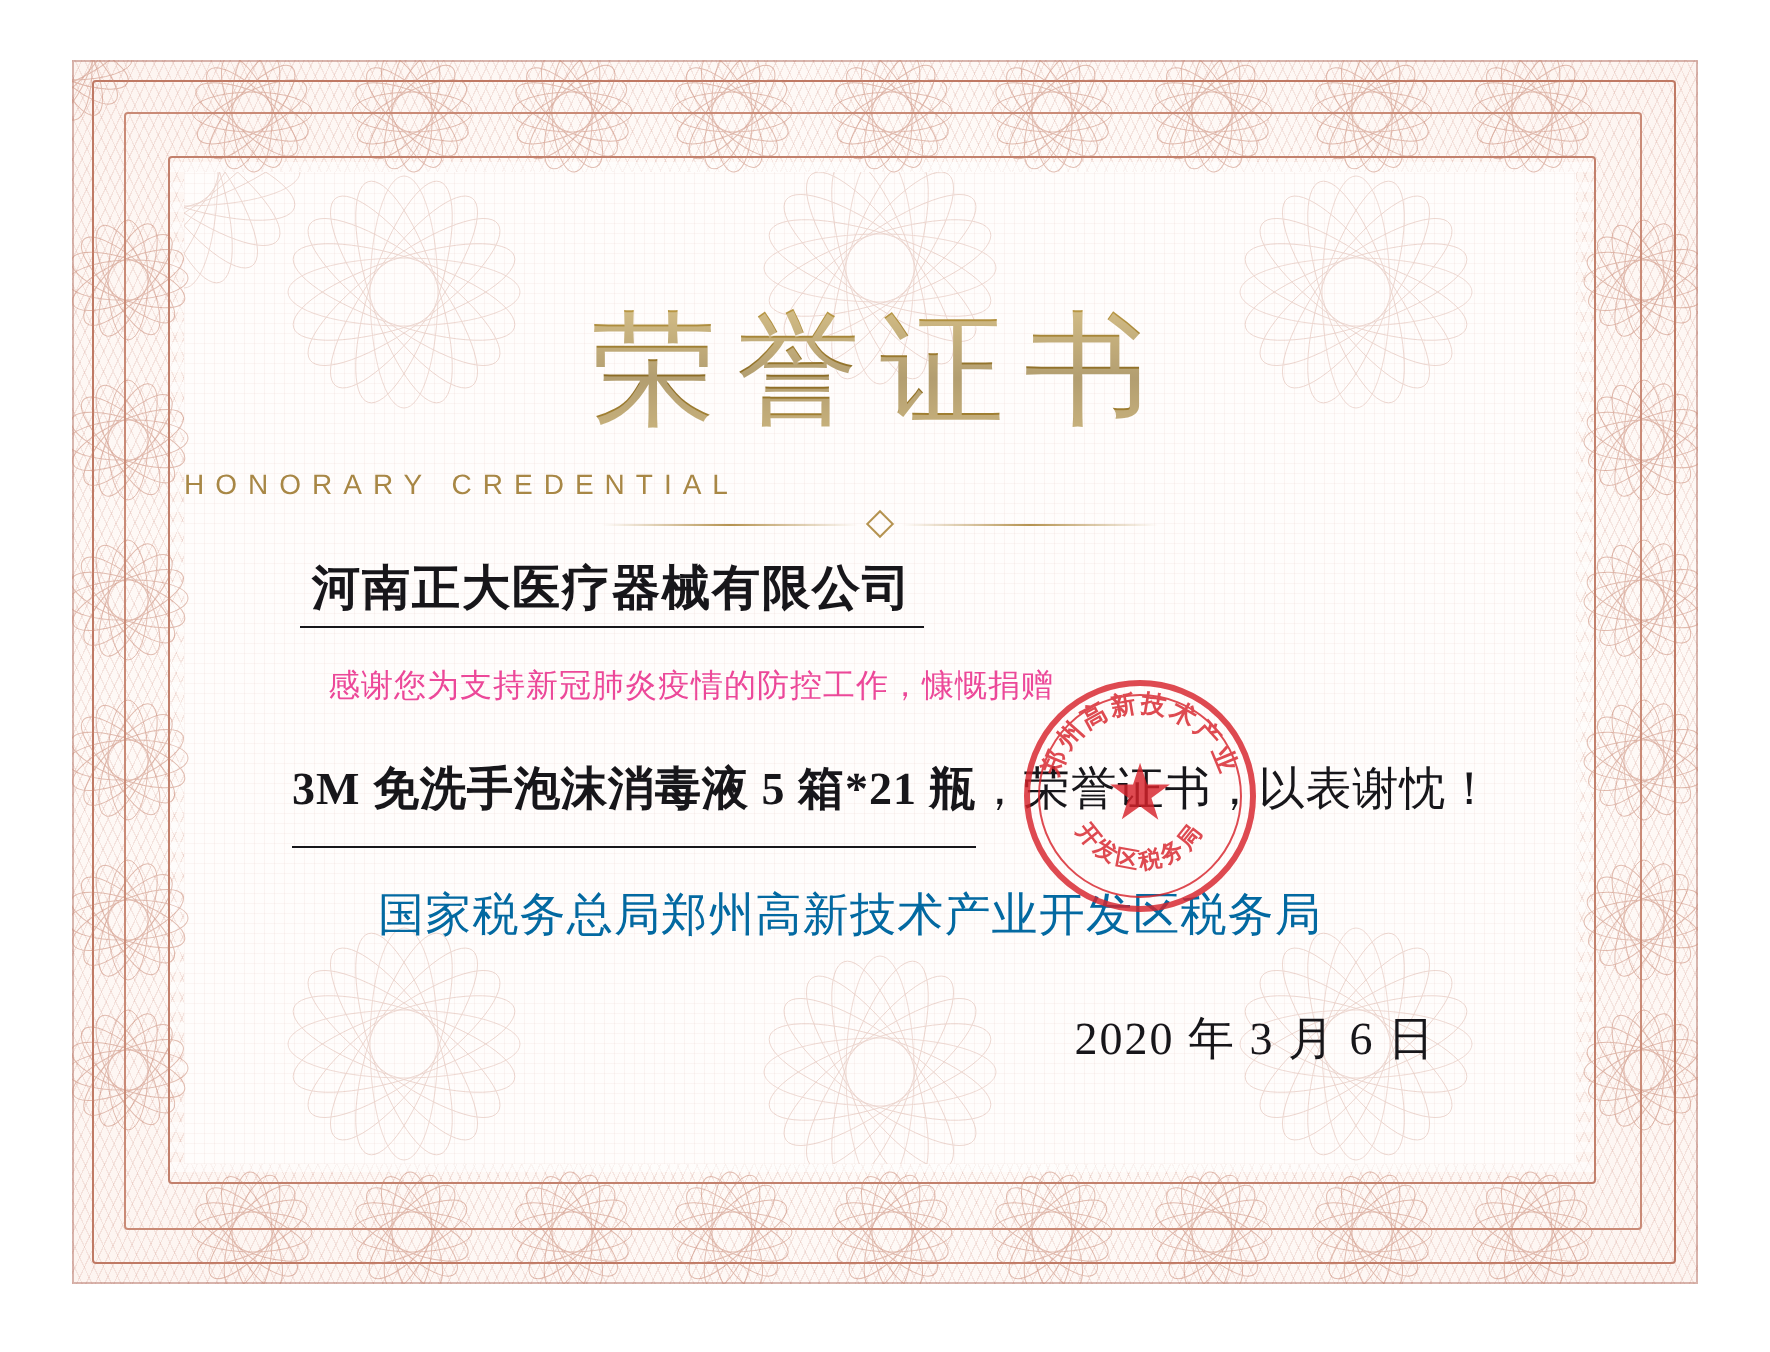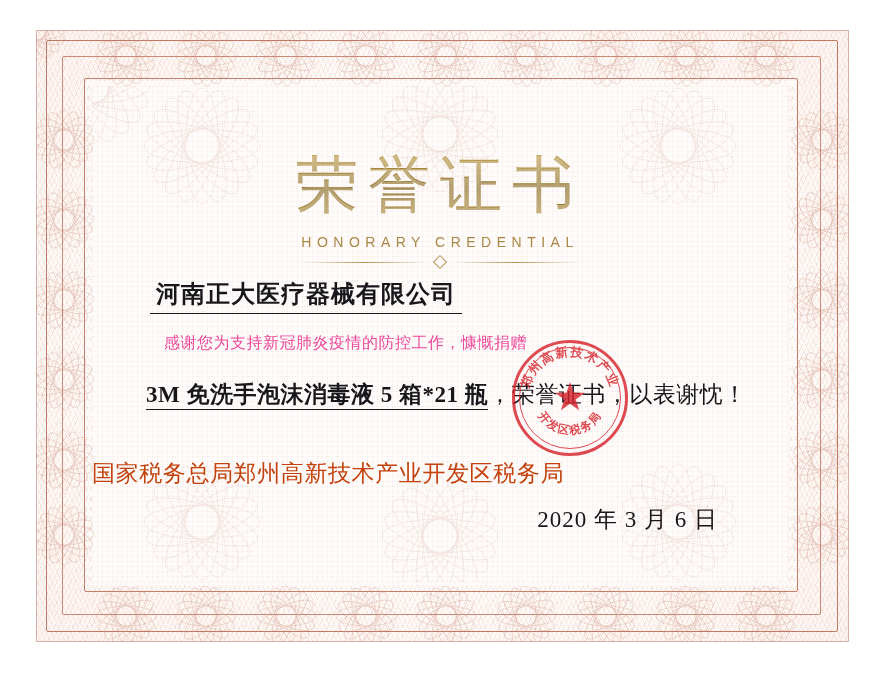--- a/index.html
+++ b/index.html
@@ -132,21 +132,20 @@
     -webkit-text-fill-color: transparent;
     text-shadow: 0 1px 0 rgba(255,255,255,0.35);
     white-space: nowrap;
   }
 
   .subtitle-wrap {
     position: absolute;
     left: 0;
     top: 148px;
     width: 696px;
-    text-align: center;
   }
   .subtitle {
     font-family: "Liberation Sans", sans-serif;
     font-size: 14px;
     letter-spacing: 5.5px;
     color: #a88745;
     white-space: nowrap;
   }
   .flourish {
     margin-top: 7px;
@@ -195,32 +194,32 @@
     position: absolute;
     left: 54px;
     top: 293px;
     font-size: 23px;
     color: #17161a;
     letter-spacing: 0.5px;
     white-space: nowrap;
   }
   .line-item .donation {
     border-bottom: 1.6px solid #17161a;
-    padding-bottom: 2px;
+    padding-bottom: 16px;
     font-weight: 600;
   }
 
   .issuer {
     position: absolute;
     left: 0;
-    top: 372px;
+    top: 356px;
     width: 666px;
-    text-align: left;
+    text-align: center;
     font-size: 23px;
-    color: #c2410c;
+    color: #0369a1;
     letter-spacing: 0.6px;
     white-space: nowrap;
   }
 
   .date {
     position: absolute;
     left: 0;
     top: 418px;
     width: 626px;
     text-align: right;

